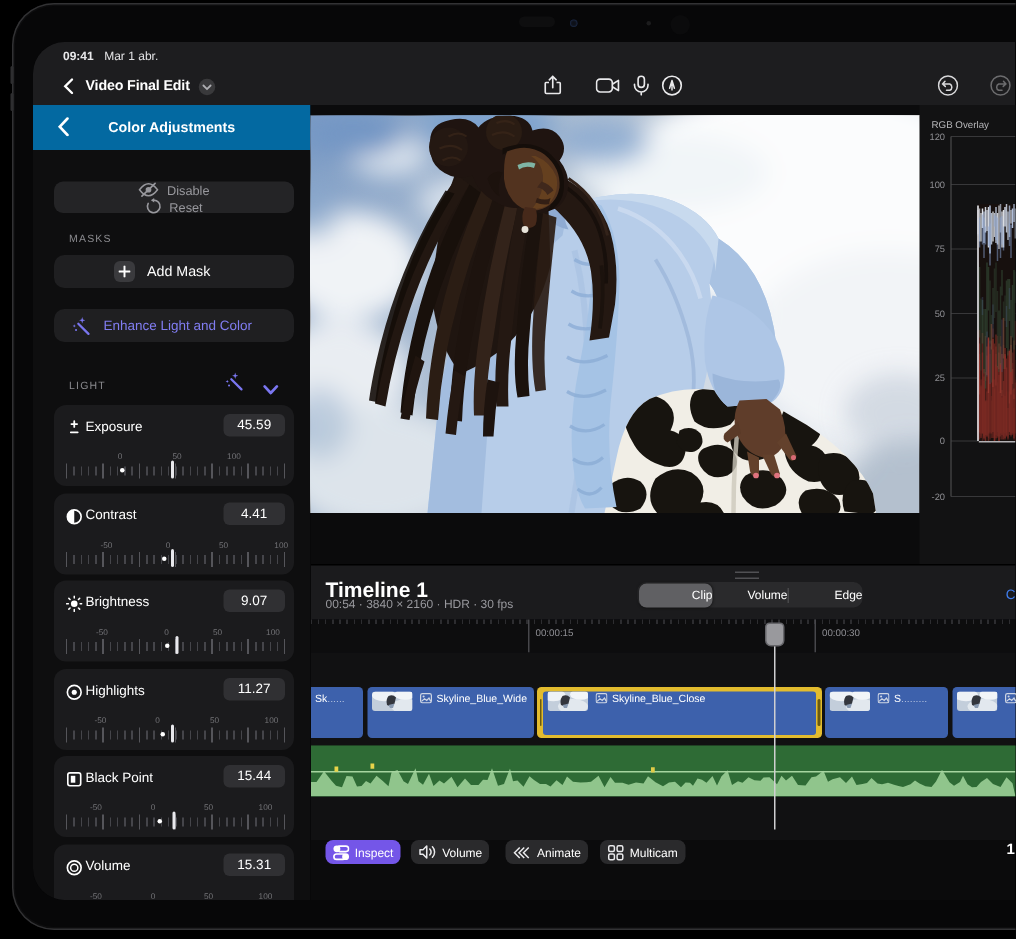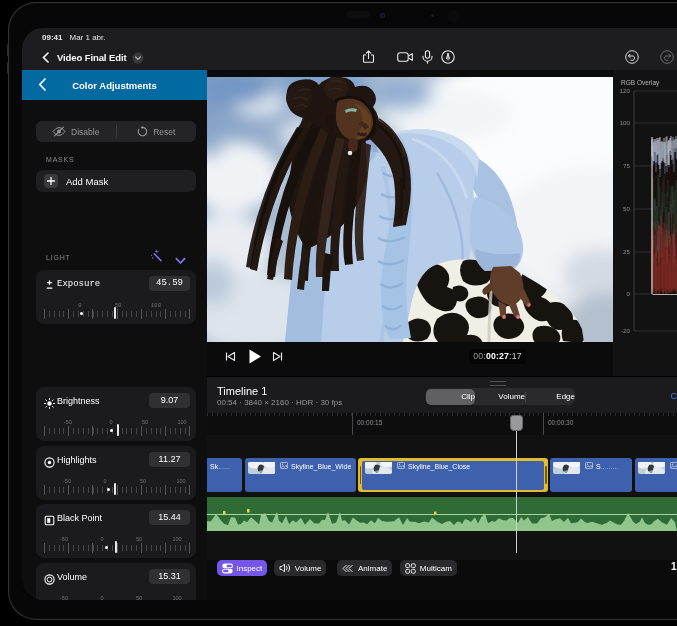--- a/index.html
+++ b/index.html
@@ -29,21 +29,21 @@
   .tb-icons { position:absolute; top:22px; left:0; width:655px; height:14px; }
   .tb-right { position:absolute; top:22px; left:603px; display:flex; gap:21px; align-items:center; }
 
   
   .lpanel { position:absolute; left:0; top:42px; width:185px; height:530px; background:#0e0e0f; }
   .lp-head { position:absolute; left:0; top:0; width:185px; height:30px; background:#0369a1;
     display:flex; align-items:center; }
   .lp-head .ttl { position:absolute; left:0; width:185px; text-align:center; color:#fff; font-size:9.5px; font-weight:700; }
   .lp-head .bk { position:absolute; left:16px; top:8px; }
   .seg2 { position:absolute; left:14px; top:51px; width:160px; height:21px; background:#242426;
-    border-radius:6px; display:flex; }
+    border-radius:6px; display:flex;flex-direction:column; }
   .seg2 .half { flex:1; display:flex; align-items:center; justify-content:center; gap:5px;
     color:#98989d; font-size:8.5px; }
   .seg2 .div { width:1px; height:13px; background:#3a3a3c; align-self:center; }
   .lbl-caps { position:absolute; color:#8a8a8e; font-size:7px; letter-spacing:0.8px; font-weight:500;}
   .btn-row { position:absolute; left:14px; width:160px; height:22px; background:#1f1f21; border-radius:7px;
      display:flex; align-items:center; }
   .plusbox { width:14px; height:14px; margin-left:8px; background:#3a3a3d; border-radius:4px;
      display:flex; align-items:center; justify-content:center; }
   .addmask-txt { color:#fff; font-size:9.5px; margin-left:8px; }
   .enhance-txt { color:#817df2; font-size:9px; margin-left:8px; }
@@ -69,21 +69,21 @@
   .main { position:absolute; left:185px; top:42px; width:470px; height:530px; background:#0b0b0c; }
   .videowrap { position:absolute; left:0; top:7px; width:406px; height:265px; background:#777; overflow:hidden;}
   .scope { position:absolute; left:406px; top:0; width:64px; height:306px; background:#121213; }
   .transport { position:absolute; left:0; top:272px; width:406px; height:34px; }
   .tc { position:absolute; left:262px; top:7px; width:57px; height:15px; background:#050505; border-radius:4px;
      font-size:8.7px; color:#fff; text-align:center; line-height:15px; letter-spacing:0.2px; }
   .tc .dim { color:#9a9a9e; }
 
   
   .tl-head { position:absolute; left:0; top:306px; width:470px; height:37px; background:#1b1b1d; border-top:1px solid #000;}
-  .tl-title { position:absolute; left:10px; top:8px; font-size:11px; font-weight:400; color:#fff;text-align:center; }
+  .tl-title { position:absolute; left:10px; top:8px; font-size:14px; font-weight:700; color:#fff;text-align:center; }
   .tl-info { position:absolute; left:10px; top:21px; font-size:8px; color:#98989d; }
   .handle { position:absolute; left:283px; top:4px; width:16px; height:5px;
     border-top:1.5px solid #515154; border-bottom:1.5px solid #515154; }
   .seg3 { position:absolute; left:218px; top:11px; width:150px; height:17px; background:#2a2a2c; border-radius:6px;
      display:flex; align-items:center; }
   .seg3 .opt { flex:1; text-align:right; font-size:8px; color:#fff; line-height:16px;}
   .seg3 .sel { background:#606063; border-radius:5px; height:16px; margin:1px; box-shadow:0 0 2px rgba(0,0,0,.5);}
   .seg3 .sdv { width:1px; height:10px; background:#48484a; }
 
   .ruler2 { position:absolute; left:0; top:343px; width:470px; height:22px; background:#0d0d0e; }
@@ -175,56 +175,82 @@
         <div class="div"></div>
         <div class="half">
           <svg width="11" height="11" viewBox="0 0 11 11">
               <path d="M5.5 1.4 A4.2 4.2 0 1 1 1.8 3.6" stroke="#98989d" stroke-width="1.1" fill="none" stroke-linecap="round"></path>
               <path d="M5.8 0 L3.6 1.5 L5.8 3" fill="#98989d"></path>
             </svg>
           <span>Reset</span>
         </div>
       </div>
       <div class="lbl-caps" style="left:24px; top:86px;">MASKS</div>
-      <div class="btn-row" style="top:100px;">
+      <div class="btn-row" style="top:100px;padding-left:32px;">
         <div class="plusbox">
             <svg width="8" height="8" viewBox="0 0 8 8">
               <path d="M4 0.5 V7.5 M0.5 4 H7.5" stroke="#fff" stroke-width="1.3" stroke-linecap="round"></path>
             </svg>
           </div>
         <div class="addmask-txt">Add Mask</div>
+      </div>
+      <div class="btn-row" style="top:136px;">
+        <svg style="margin-left:12px;" width="13" height="13" viewBox="0 0 13 13">
+            <path d="M4.2 4.8 L11 11.6" stroke="#7a76f0" stroke-width="1.5" stroke-linecap="round"></path>
+            <path d="M6.8 0.4 L7.3 2 L8.9 2.5 L7.3 3 L6.8 4.6 L6.3 3 L4.7 2.5 L6.3 2 Z" fill="#7a76f0"></path>
+            <path d="M1.5 5.2 L1.8 6 L2.6 6.3 L1.8 6.6 L1.5 7.4 L1.2 6.6 L0.4 6.3 L1.2 6 Z" fill="#7a76f0"></path>
+            <circle cx="2.7" cy="9" r="0.7" fill="#7a76f0"></circle>
+          </svg>
+        <div class="enhance-txt">Enhance Light and Color</div>
       </div>
       <div class="lbl-caps" style="left:24px; top:184px;">LIGHT</div>
       <div style="position:absolute; left:128px; top:178px;">
         <svg width="13" height="13" viewBox="0 0 13 13">
             <path d="M4.2 4.8 L11 11.6" stroke="#7a76f0" stroke-width="1.5" stroke-linecap="round"></path>
             <path d="M6.8 0.4 L7.3 2 L8.9 2.5 L7.3 3 L6.8 4.6 L6.3 3 L4.7 2.5 L6.3 2 Z" fill="#7a76f0"></path>
             <path d="M1.5 5.2 L1.8 6 L2.6 6.3 L1.8 6.6 L1.5 7.4 L1.2 6.6 L0.4 6.3 L1.2 6 Z" fill="#7a76f0"></path>
             <circle cx="2.7" cy="9" r="0.7" fill="#7a76f0"></circle>
           </svg>
       </div>
       <div style="position:absolute; left:153px; top:181px;">
         <svg width="11" height="8" viewBox="0 0 11 8">
             <path d="M1.4 1.6 L5.5 6 L9.6 1.6" stroke="#7a76f0" stroke-width="1.8" fill="none" stroke-linecap="round" stroke-linejoin="round"></path>
           </svg>
       </div>
 
-      <div class="card" style="top:200px;font-family:Liberation Mono, monospace;">
+      <div class="card" style="top:200px;">
   <div class="cicon"><svg width="11" height="11" viewBox="0 0 11 11">
               <path d="M5.5 0.8 V4.6 M3.6 2.7 H7.4 M3.2 8.2 H7.8" stroke="#fff" stroke-width="1.2" stroke-linecap="round"></path>
             </svg></div>
   <div class="lab">Exposure</div>
   <div class="val">45.59</div>
   <div class="ruler">
             <div class="rnum" style="left:36px;">0</div>
             <div class="rnum" style="left:74px;">50</div>
             <div class="rnum" style="left:112px;">100</div>
             <div class="ticks"></div>
             <div class="ind" style="left:70.4px;"></div>
             <div class="dot" style="left:36px;"></div>
+          </div>
+</div>
+<div class="card" style="top:258.5px;">
+  <div class="cicon"><svg width="11" height="11" viewBox="0 0 11 11">
+              <circle cx="5.5" cy="5.5" r="4.6" fill="none" stroke="#fff" stroke-width="1.1"></circle>
+              <path d="M5.5 0.9 A4.6 4.6 0 0 0 5.5 10.1 Z" fill="#fff"></path>
+            </svg></div>
+  <div class="lab">Contrast</div>
+  <div class="val">4.41</div>
+  <div class="ruler">
+            <div class="rnum" style="left:27px;">-50</div>
+            <div class="rnum" style="left:68px;">0</div>
+            <div class="rnum" style="left:105px;">50</div>
+            <div class="rnum" style="left:143.5px;">100</div>
+            <div class="ticks"></div>
+            <div class="ind" style="left:69.6px;"></div>
+            <div class="dot" style="left:64px;"></div>
           </div>
 </div>
 <div class="card" style="top:317px;">
   <div class="cicon"><svg width="11" height="11" viewBox="0 0 11 11">
               <circle cx="5.5" cy="5.5" r="2.2" fill="#fff"></circle>
               <g stroke="#fff" stroke-width="1" stroke-linecap="round">
                 <path d="M5.5 0.4 V1.6 M5.5 9.4 V10.6 M0.4 5.5 H1.6 M9.4 5.5 H10.6 M1.9 1.9 L2.7 2.7 M8.3 8.3 L9.1 9.1 M9.1 1.9 L8.3 2.7 M2.7 8.3 L1.9 9.1"></path>
               </g>
             </svg></div>
   <div class="lab">Brightness</div>
@@ -608,34 +634,20 @@
             <line x1="63" y1="66" x2="63" y2="78" stroke="#bccce8" stroke-width="1" opacity="0.76"></line>
             <line x1="64" y1="183" x2="64" y2="224" stroke="#7e2b24" stroke-width="1" opacity="0.53"></line>
             <line x1="64" y1="170" x2="64" y2="221" stroke="#7e2b24" stroke-width="1" opacity="0.43"></line>
             <line x1="64" y1="185" x2="64" y2="219" stroke="#7e2b24" stroke-width="1" opacity="0.71"></line>
             <line x1="64" y1="144" x2="64" y2="160" stroke="#a84136" stroke-width="1" opacity="0.33"></line>
             <line x1="64" y1="111" x2="64" y2="132" stroke="#3d5c42" stroke-width="1" opacity="0.32"></line>
             <line x1="64" y1="69" x2="64" y2="89" stroke="#c6d2e6" stroke-width="1" opacity="0.87"></line>
             <line x1="39" y1="67" x2="39" y2="224" stroke="#dcdce0" stroke-width="1.2" opacity="0.95"></line>
             <line x1="39.5" y1="224.5" x2="64" y2="224.5" stroke="#cfcfd3" stroke-width="1" opacity="0.85"></line>
           </svg></div>
-      <div class="transport">
-        <svg style="position:absolute;left:18px;top:9px;" width="11" height="11" viewBox="0 0 11 11">
-            <path d="M1.5 1.5 V9.5" stroke="#e9e9eb" stroke-width="1.2"></path>
-            <path d="M9.5 1.5 L3 5.5 L9.5 9.5 Z" fill="none" stroke="#e9e9eb" stroke-width="1.1" stroke-linejoin="round"></path>
-          </svg>
-        <svg style="position:absolute;left:40px;top:6px;" width="16" height="17" viewBox="0 0 16 17">
-            <path d="M2.5 1.5 L14 8.5 L2.5 15.5 Z" fill="#fff"></path>
-          </svg>
-        <svg style="position:absolute;left:65px;top:9px;" width="11" height="11" viewBox="0 0 11 11">
-            <path d="M9.5 1.5 V9.5" stroke="#e9e9eb" stroke-width="1.2"></path>
-            <path d="M1.5 1.5 L8 5.5 L1.5 9.5 Z" fill="none" stroke="#e9e9eb" stroke-width="1.1" stroke-linejoin="round"></path>
-          </svg>
-        <div class="tc"><span class="dim">00:</span><b style="font-weight:700">00:27</b><span style="color:#d0d0d4">:17</span></div>
-      </div>
       <div class="tl-head">
         <div class="tl-title">Timeline 1</div>
         <div class="tl-info">00:54 · 3840 × 2160 · HDR · 30 fps</div>
         <div class="handle"></div>
         <div class="seg3">
           <div class="opt sel">Clip</div>
           <div class="opt">Volume</div>
           <div class="sdv"></div>
           <div class="opt">Edge</div>
         </div>

